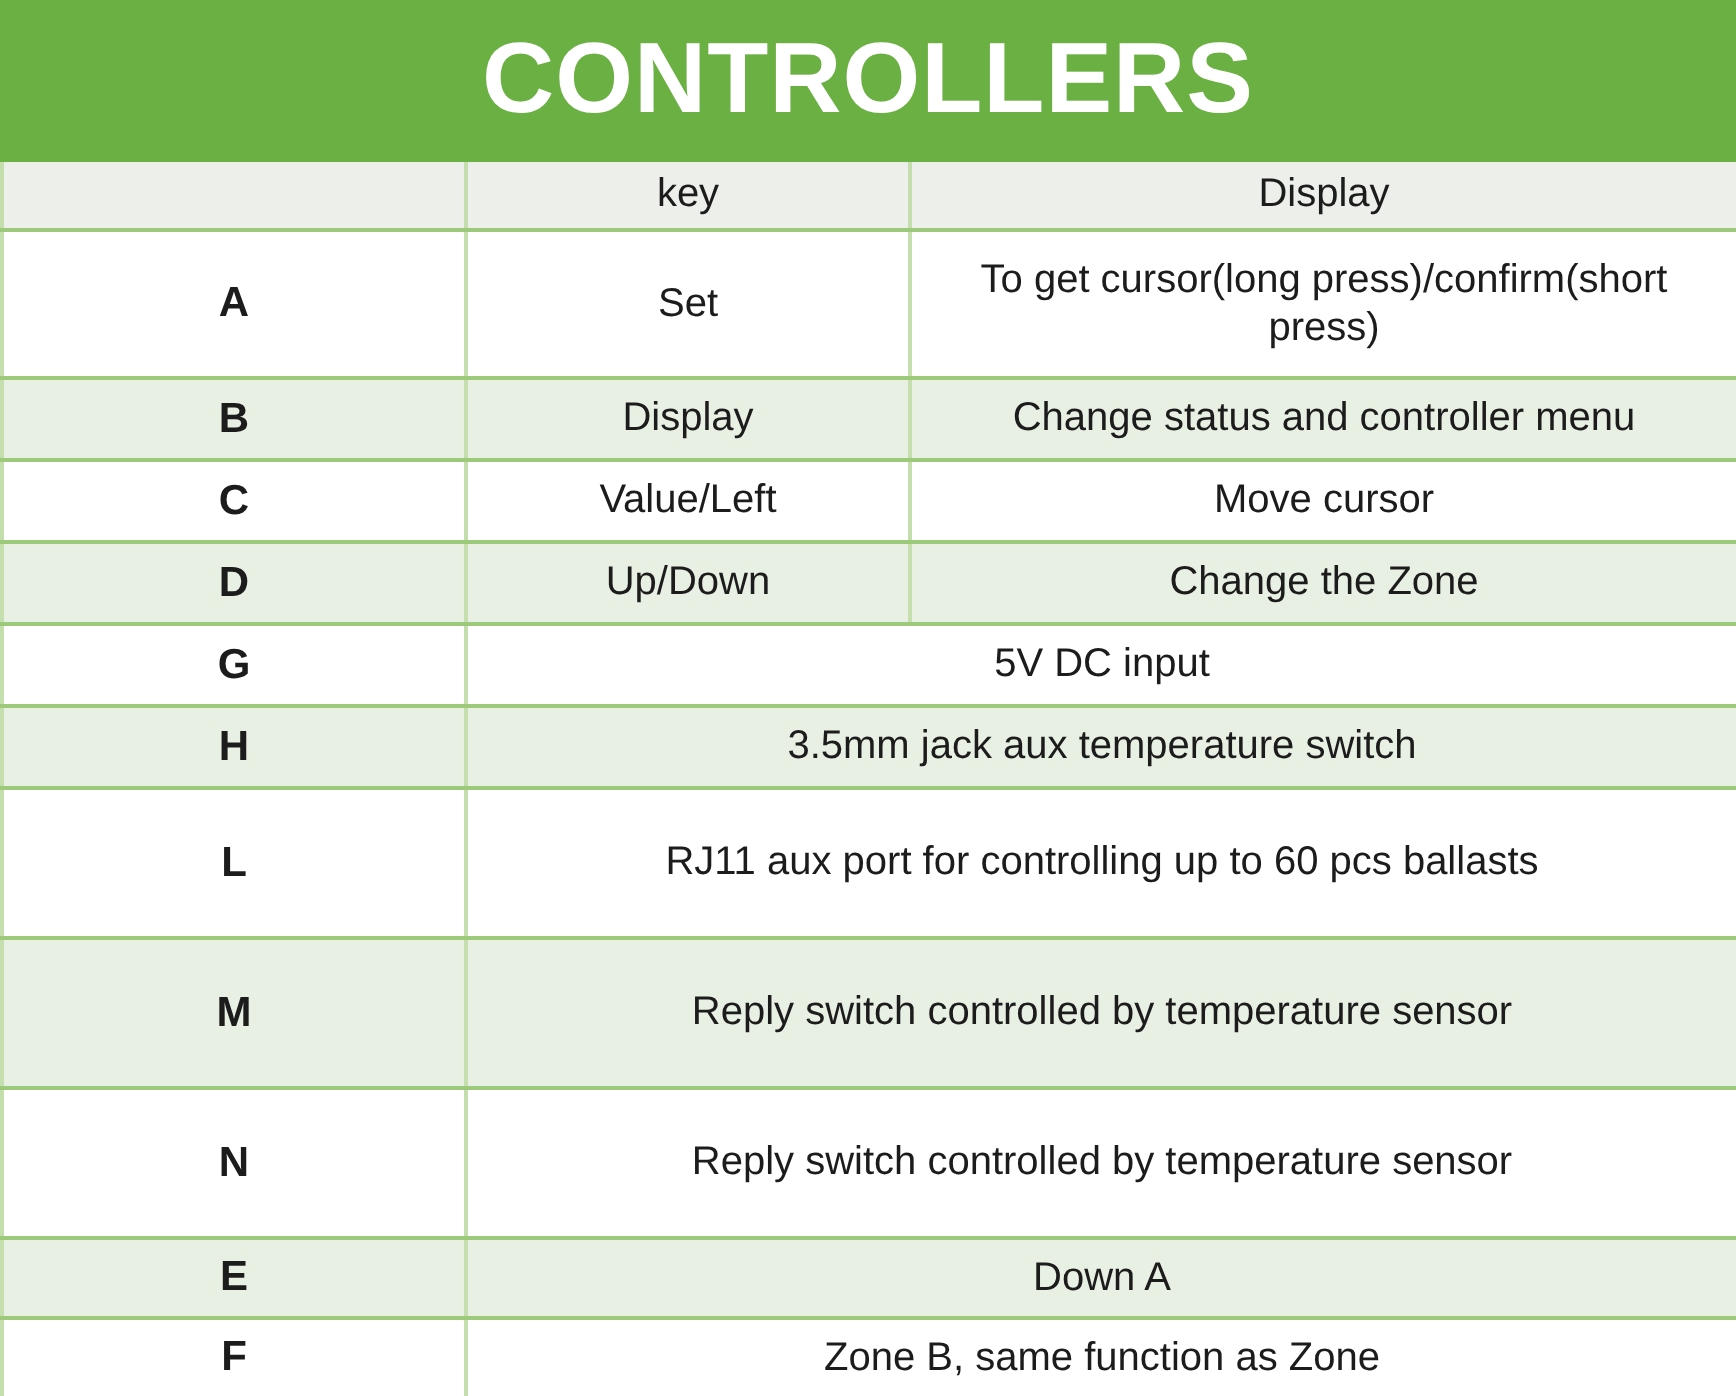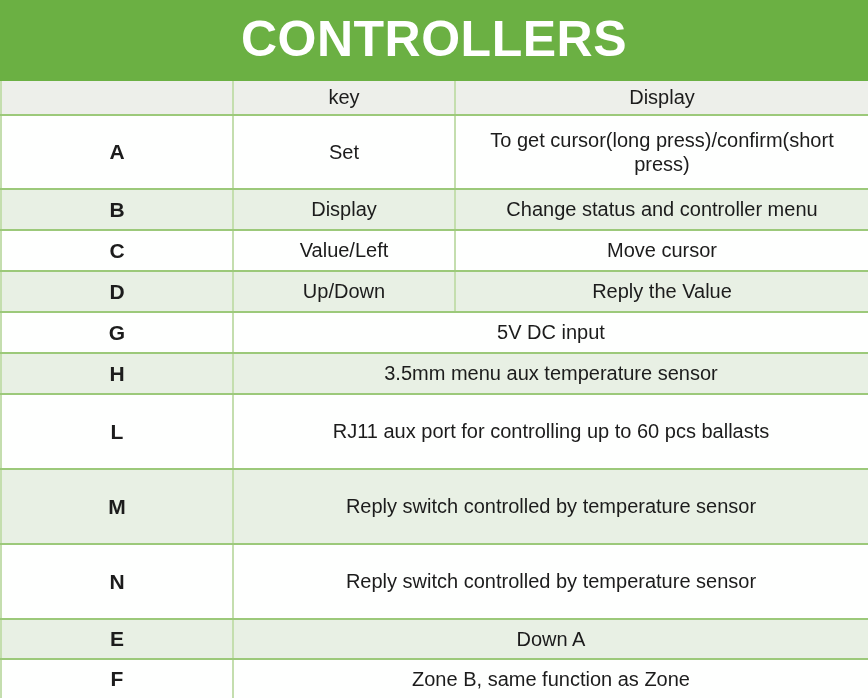--- a/index.html
+++ b/index.html
@@ -130,31 +130,31 @@
 
       <tr class="plain row-h-2">
         <td class="key-letter">C</td>
         <td>Value/Left</td>
         <td>Move cursor</td>
       </tr>
 
       <tr class="shade row-h-2">
         <td class="key-letter">D</td>
         <td>Up/Down</td>
-        <td>Reply the Value</td>
+        <td>Change the Zone</td>
       </tr>
 
       <tr class="plain row-h-2">
         <td class="key-letter">G</td>
         <td class="fn-wide" colspan="2">5V DC input</td>
       </tr>
 
       <tr class="shade row-h-2">
         <td class="key-letter">H</td>
-        <td class="fn-wide" colspan="2">3.5mm menu aux temperature sensor</td>
+        <td class="fn-wide" colspan="2">3.5mm jack aux temperature switch</td>
       </tr>
 
       <tr class="plain row-h-3">
         <td class="key-letter">L</td>
         <td class="fn-wide" colspan="2">RJ11 aux port for controlling up to 60 pcs ballasts</td>
       </tr>
 
       <tr class="shade row-h-3">
         <td class="key-letter">M</td>
         <td class="fn-wide" colspan="2">Reply switch controlled by temperature sensor</td>

